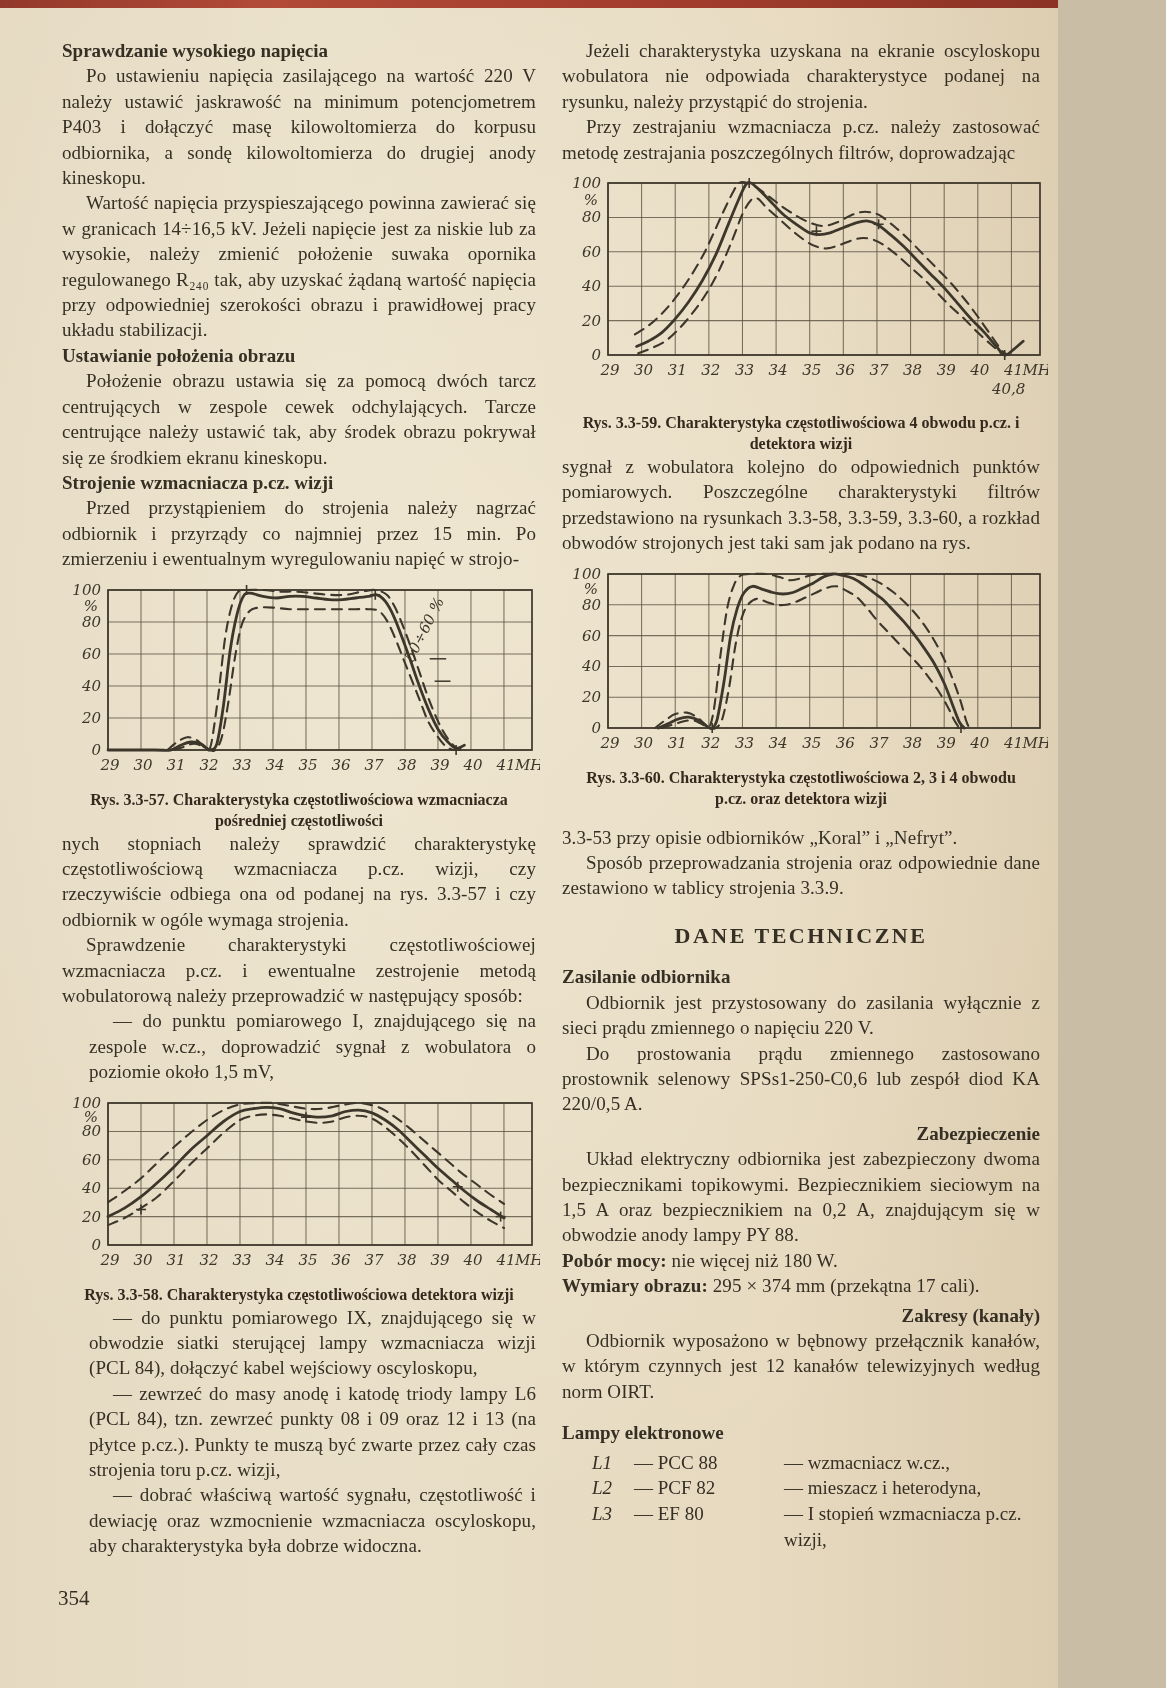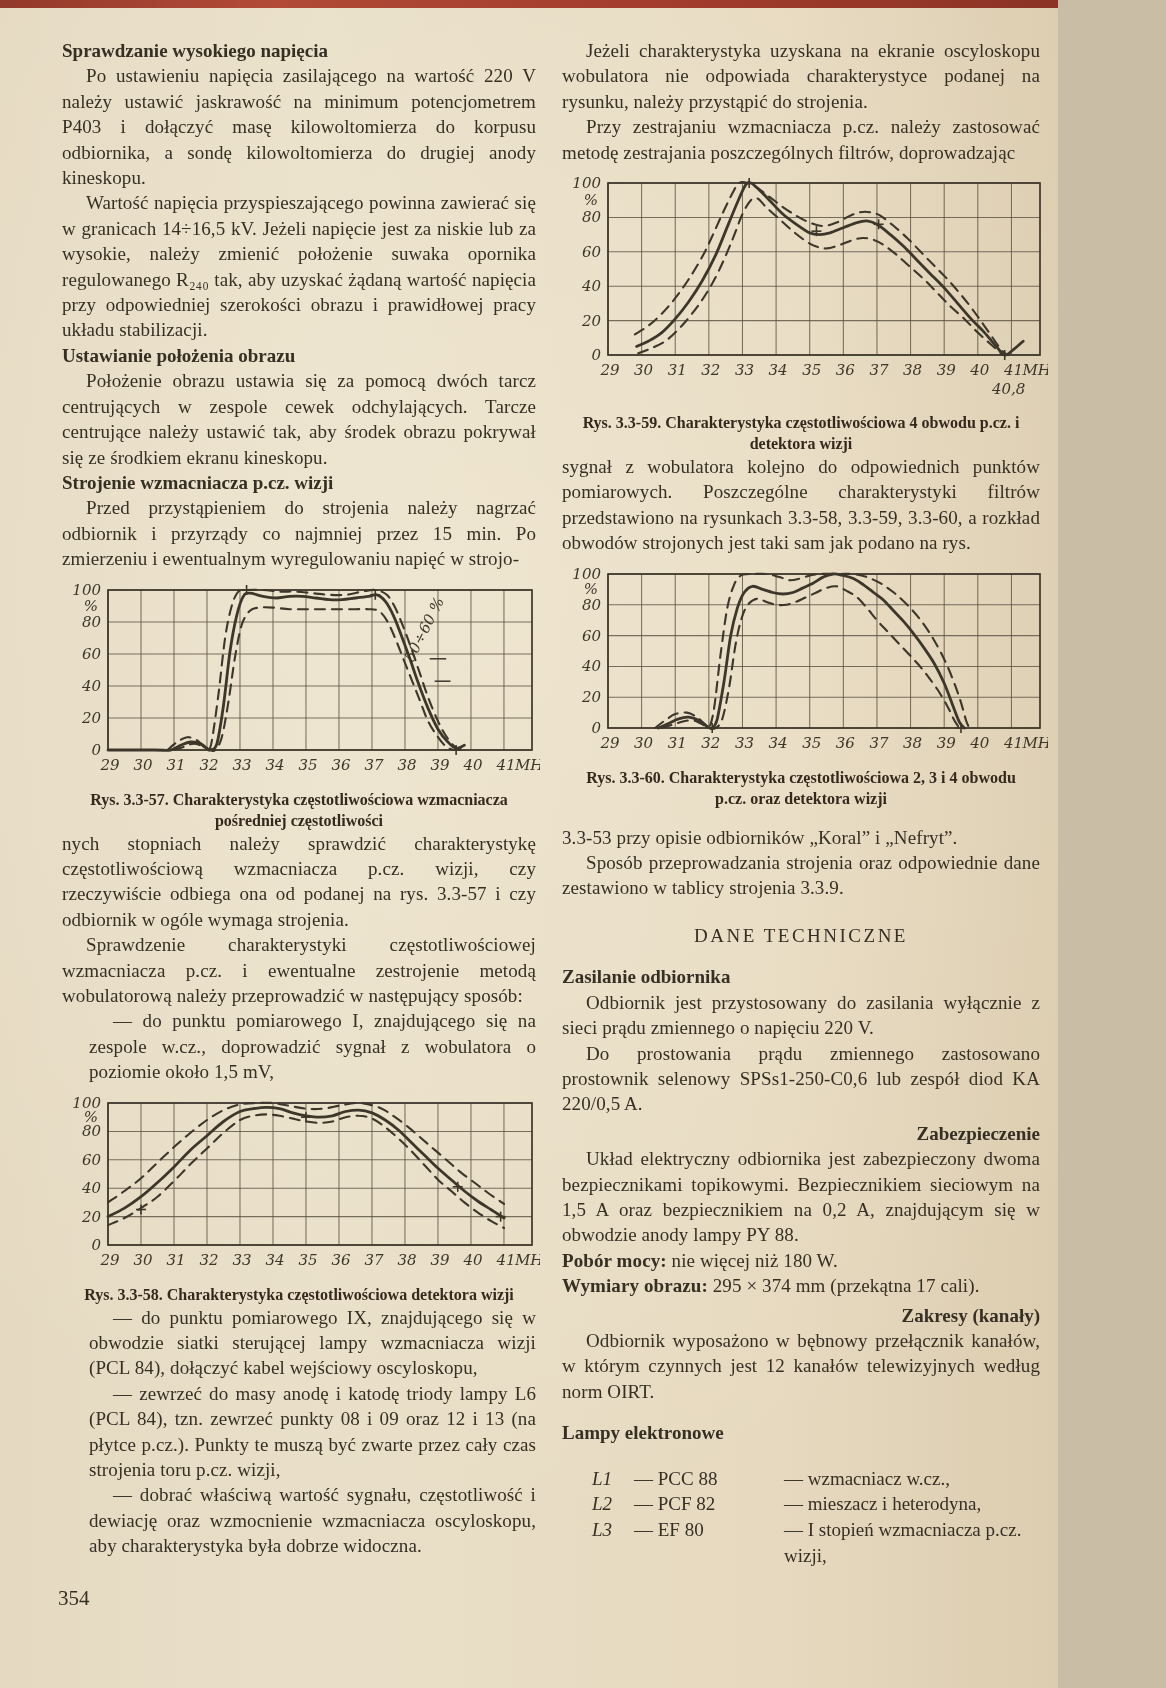--- a/index.html
+++ b/index.html
@@ -11,27 +11,27 @@
     font-family:"Liberation Serif","DejaVu Serif",serif;
     color:#362f24;
   }
   .topbar{position:absolute;top:0;left:0;right:0;height:8px;
     background:linear-gradient(90deg,#93392b,#b24a37 25%,#a43d2d 60%,#8c3326);}
   .col{position:absolute;top:38px;font-size:19px;line-height:25.4px;}
   .col-left{left:62px;width:474px;}
   .col-right{left:562px;width:478px;}
   .col p{margin:0;text-align:justify;text-indent:24px;letter-spacing:.1px;}
   .subhead{font-size:19px;font-weight:bold;margin:0;}
-  .mt4{margin-top:20px;}
+  .mt4{margin-top:4px;}
   .mt12{margin-top:0;} .mt14{margin-top:4px;text-align:right;} .mt16{margin-top:16px;}
   .bullet{margin:0;text-align:justify;padding-left:27px;text-indent:-27px;letter-spacing:.1px;}
   .fig{margin:10px 0 0 0;text-align:center;}
   .fig svg{display:block;margin:0 auto;}
   .cap{font-weight:bold;font-size:16px;line-height:21px;margin-top:9px;text-align:center;padding:0 16px;color:#35291e;}
-  .dane{text-align:center;letter-spacing:2.5px;font-size:19px;margin-top:22px;font-weight:normal;}
+  .dane{text-align:center;letter-spacing:2.5px;font-size:22px;margin-top:22px;font-weight:bold;}
   .kv{text-indent:0 !important;}
   .lamp{display:flex;padding-left:30px;line-height:25.8px;}
   .lamp-id{width:42px;font-style:italic;}
   .lamp-tube{width:150px;}
   .lamp-role{flex:1;}
   .pagenum{position:absolute;left:58px;top:1586px;font-size:21px;}
   .tick{font:italic 15px "DejaVu Serif",serif;fill:#3d362a;}
   .penmark{position:absolute;left:1090px;top:1462px;width:18px;height:3px;
     background:#b5452f;transform:rotate(-32deg);border-radius:2px;opacity:.8;}
 </style>

